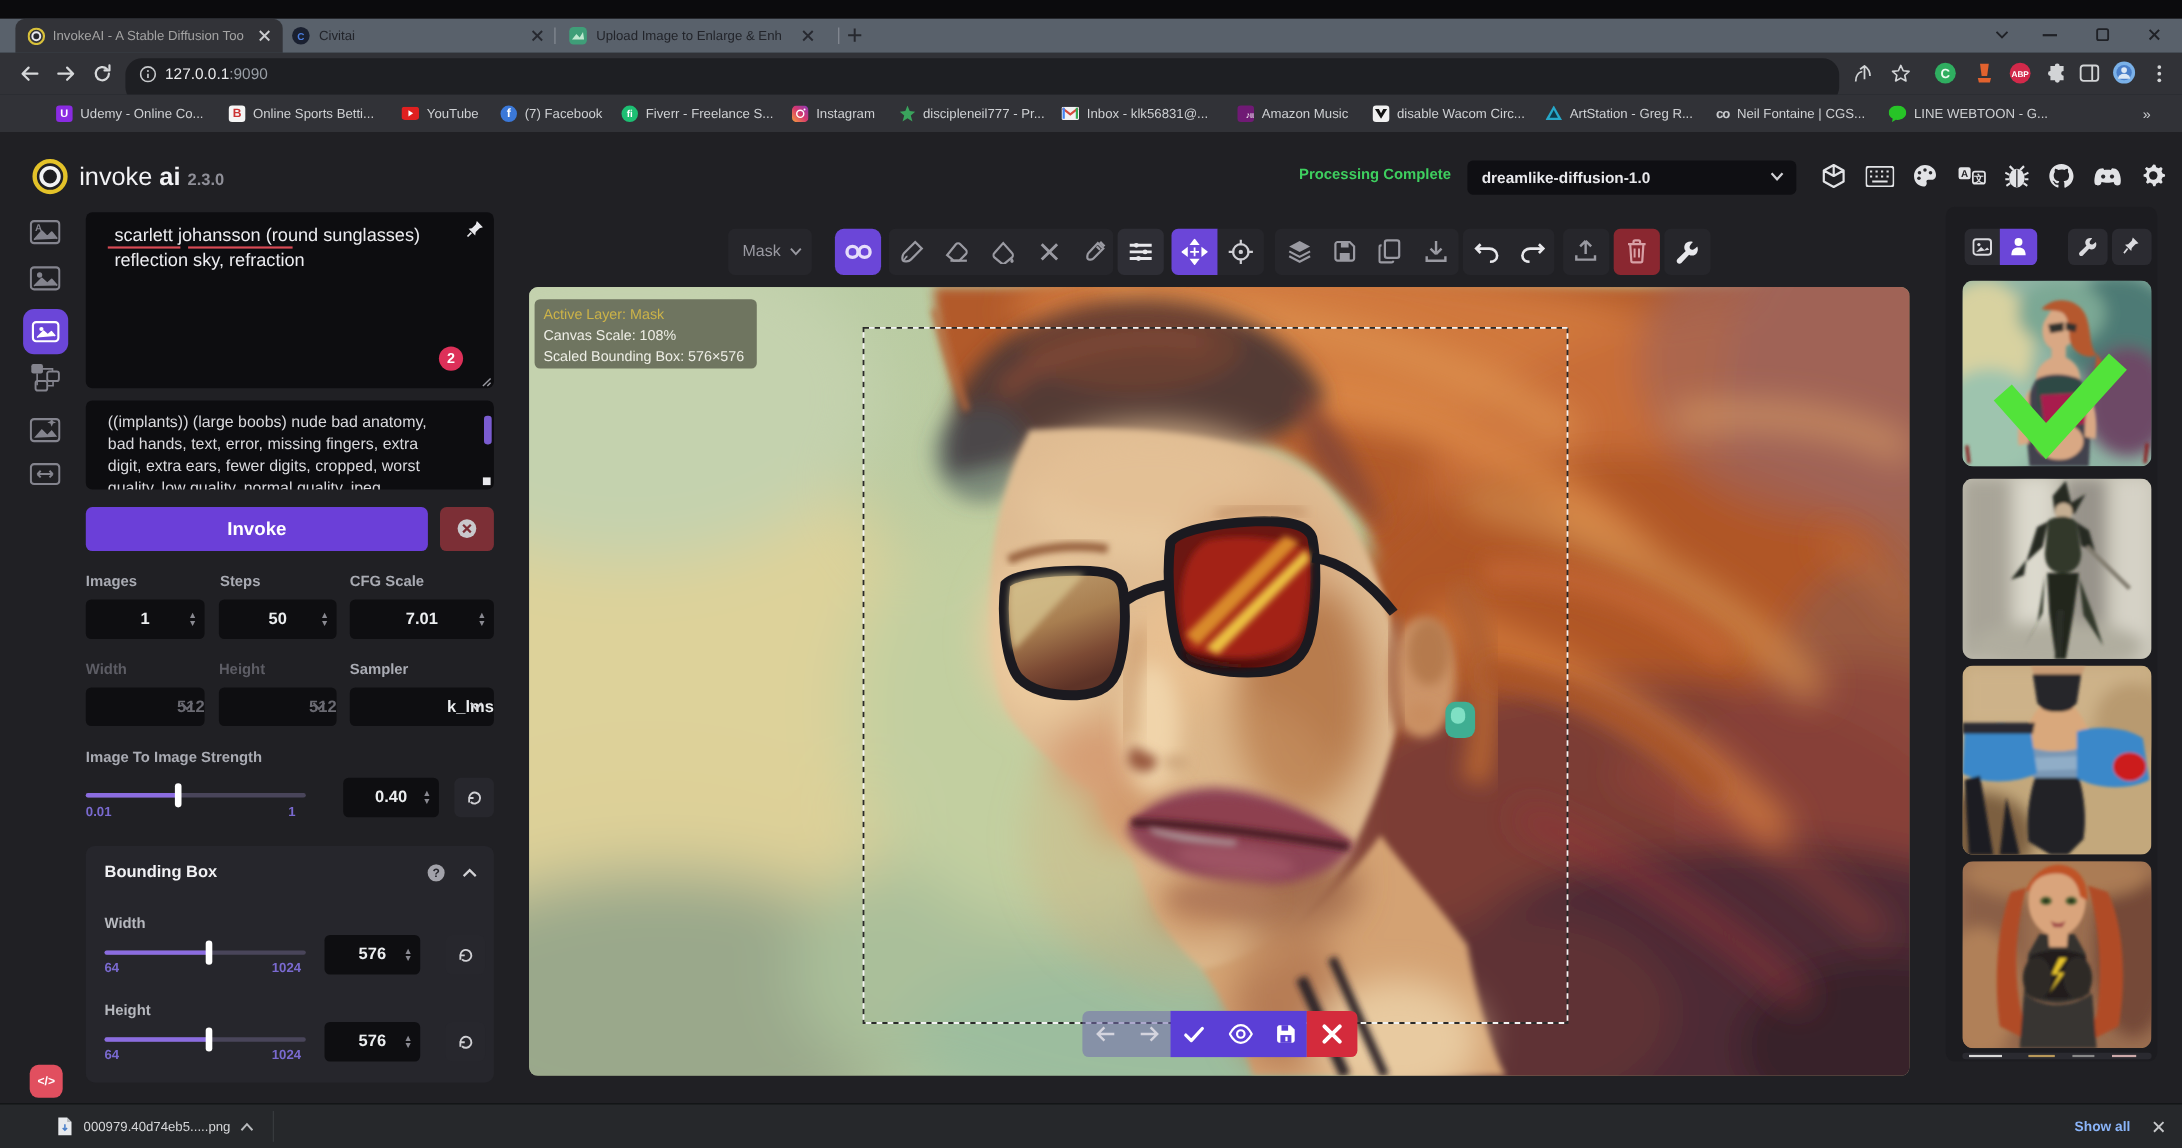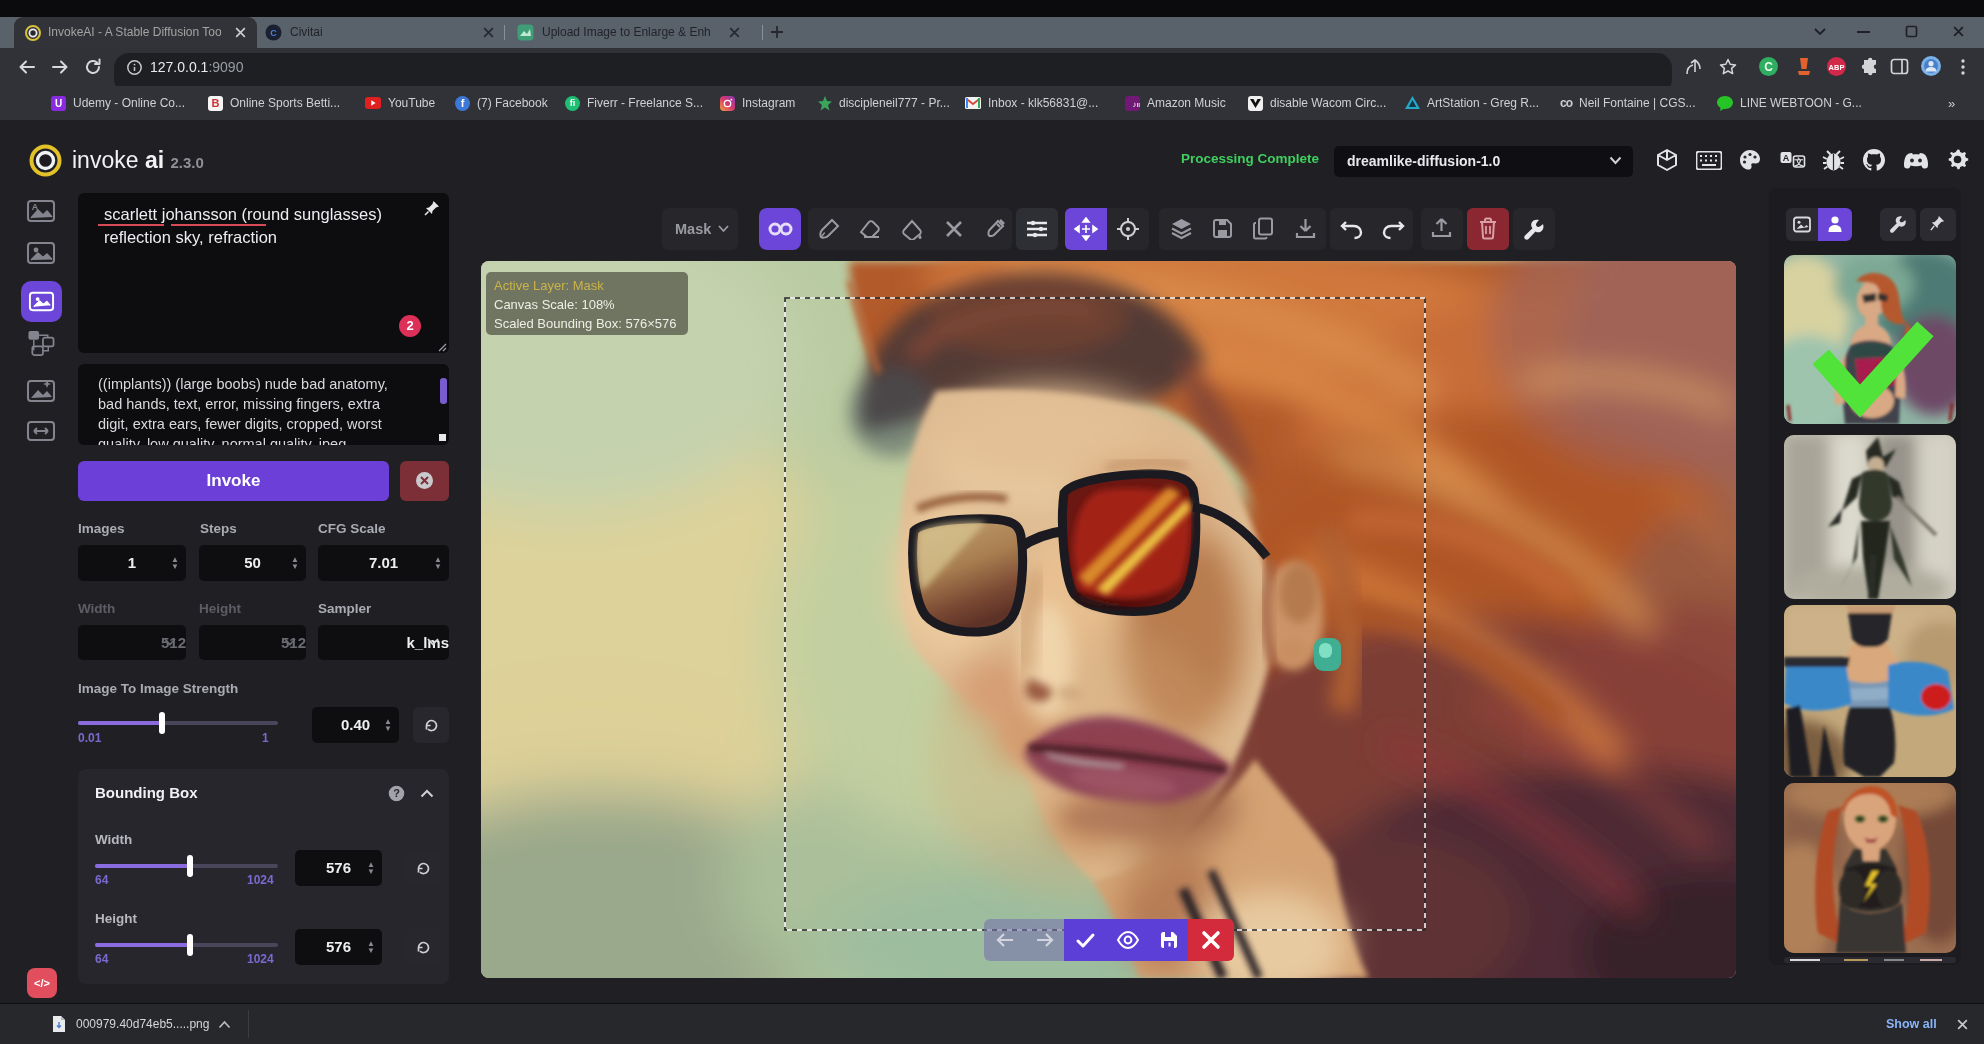--- a/index.html
+++ b/index.html
@@ -361,21 +361,21 @@
 <div class="abs purp" style="left:247px;top:952px">1024</div>
 <div class="numbox" style="left:295px;top:929px;width:87px;height:36px;text-align:center;line-height:36px">576<span class="stepper">▲<br>▼</span></div>
 <div class="resetbtn" style="left:405px;top:929px;width:36px;height:36px">
       <svg width="17" height="17" viewBox="0 0 17 17">
         <path d="M3.5 8.5 a5 5 0 1 1 1.5 3.6 M3.5 12.5 V8.5 H7.5" fill="none" stroke="#d0d0d4" stroke-width="1.7"></path>
       </svg>
     </div>
 
 <div class="abs" style="left:27px;top:968px;width:30px;height:30px;background:#e14f5f;border-radius:8px;color:#fff;font-size:11px;font-weight:bold;text-align:center;line-height:30px">&lt;/&gt;</div>
 
-<div class="abs" style="left:662px;top:208px;width:76px;height:42px;background:#26262b;border-radius:6px;color:#9a9aa2;font-size:14.5px;font-weight:bold;line-height:42px;padding-left:13px">Mask
+<div class="abs" style="left:662px;top:208px;width:76px;height:42px;background:#26262b;border-radius:6px;color:#9a9aa2;font-size:14.5px;font-weight:normal;line-height:42px;padding-left:13px">Mask
  <svg class="abs" style="right:9px;top:17px" width="11" height="8" viewBox="0 0 11 8">
         <path d="M1 1 L5.5 6 L10 1" stroke="#9a9aa2" stroke-width="1.8" fill="none"></path>
       </svg></div>
 <div class="abs" style="left:759px;top:208px;width:42px;height:42px;background:#6b46d8;border-radius:8px"></div>
 <svg class="abs" style="left:768px;top:221px" width="25" height="16" viewBox="0 0 25 16">
       <circle cx="7" cy="8" r="5" fill="none" stroke="#e6ddfa" stroke-width="3"></circle>
       <circle cx="18" cy="8" r="5" fill="none" stroke="#e6ddfa" stroke-width="3"></circle>
     </svg>
 <div class="abs" style="left:808px;top:208px;width:204px;height:42px;background:#26262b;border-radius:6px"></div>
 <svg class="abs" style="left:818px;top:218px" width="22" height="22" viewBox="0 0 22 22">

